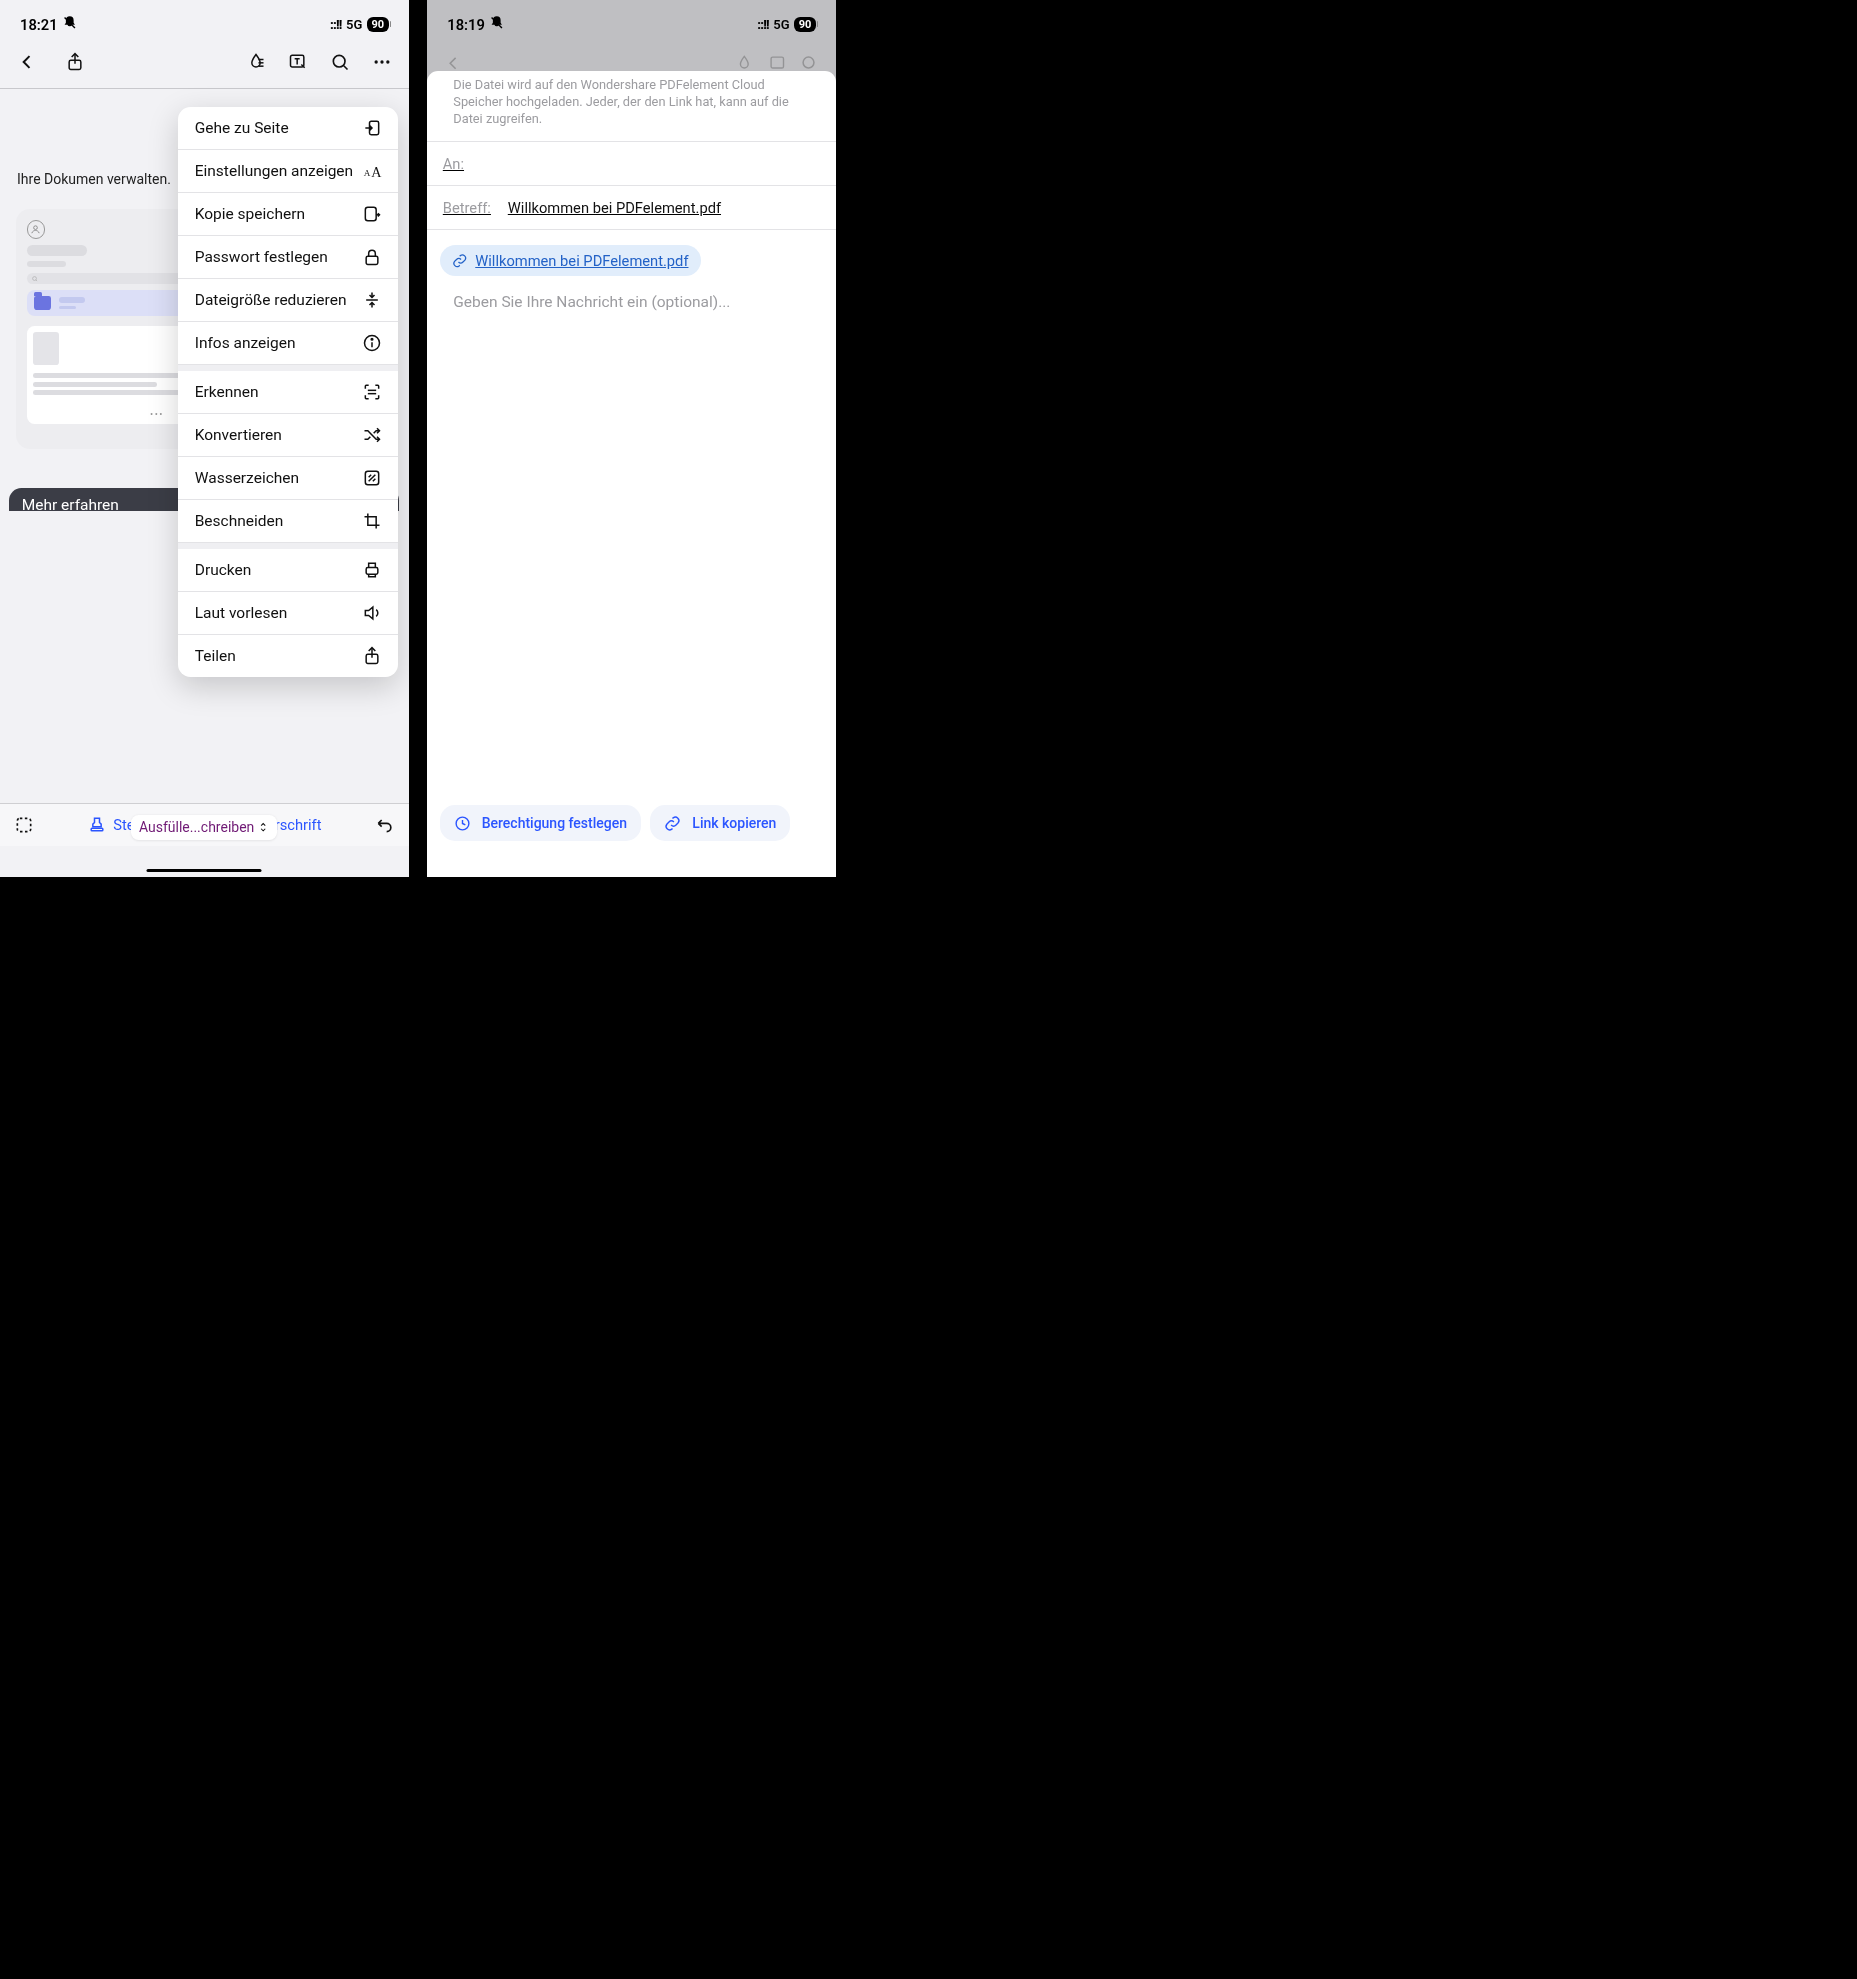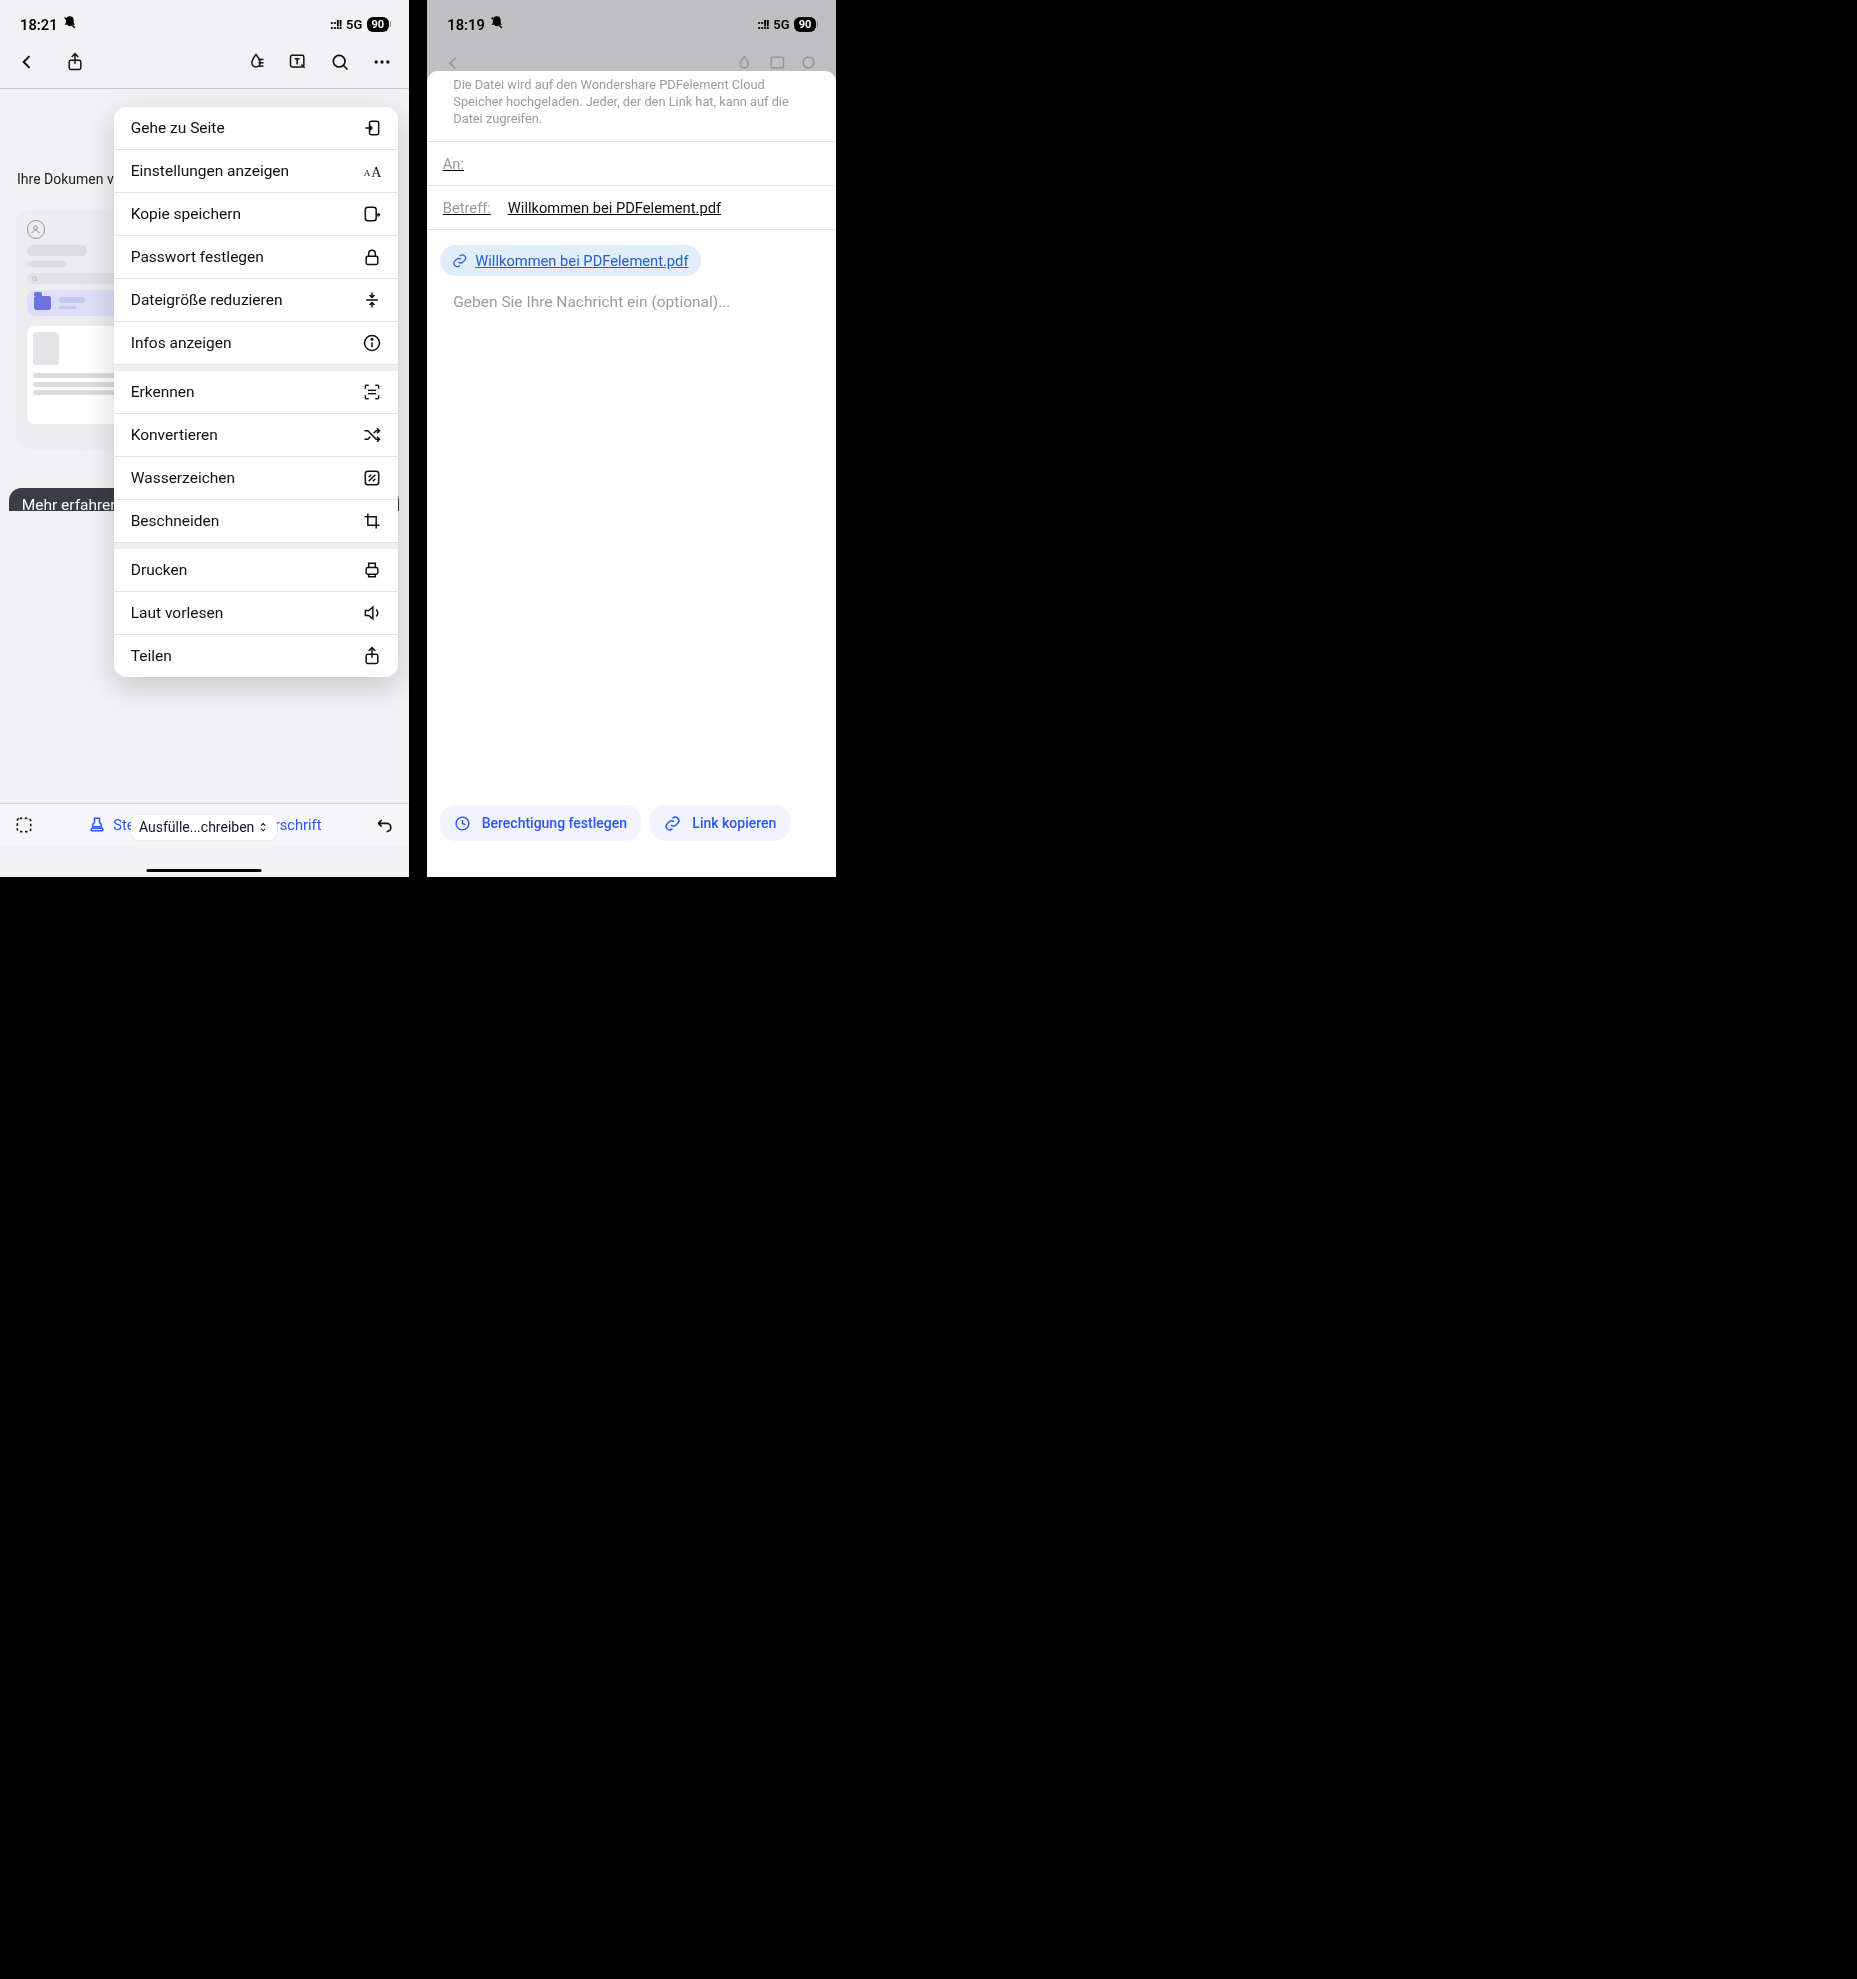--- a/index.html
+++ b/index.html
@@ -93,33 +93,33 @@
   }
   .bt-item { display:flex; align-items:center; gap:6.2px; color:#2b55ff; font-size:14.7px;}
   .bottom-pill {
     position:absolute; bottom: 6.2px; left:50%; transform:translateX(-50%);
     background:#f2f2f5; border-radius:9.3px; padding:0;
     display:flex; align-items:center; justify-content:center;
     width: 144px; height:0;
   }
   .bottom-pill-inner {
     background:#fff; border-radius:7.7px; padding:4.6px 7.7px; display:flex; align-items:center; gap:3.1px;
-    font-size:14px; color:#0f172a; box-shadow:0 0.8px 2.3px rgba(0,0,0,0.08);
+    font-size:14px; color:#701a75; box-shadow:0 0.8px 2.3px rgba(0,0,0,0.08);
     position:absolute; bottom: 31px; white-space:nowrap;
   }
   .home-indicator {
     position:absolute; bottom:4.6px; left:50%; transform:translateX(-50%);
     width:115px; height:3.9px; background:#000; border-radius:2.3px;
   }
   
   .popup {
     position: absolute; top: 107px; right: 11px;
     background: #fff; border-radius: 12.4px;
     box-shadow: 0 9.3px 31px rgba(0,0,0,0.18);
-    width: 284px; overflow: hidden;
+    width: 220px; overflow: hidden;
     z-index: 50;
   }
   .menu-item {
     display: flex; align-items: center; justify-content: space-between;
     padding: 11px 15.5px 11px 17px; font-size: 15.5px; color: #111;
     border-bottom: 0.4px solid #e3e3e6;
   }
   .menu-item:last-child { border-bottom:none; }
   .menu-sep { height: 6.2px; background: #efeff2; border:none; }
   .menu-icon { width: 20px; height: 20px; display:flex; align-items:center; justify-content:center; color:#111;}

